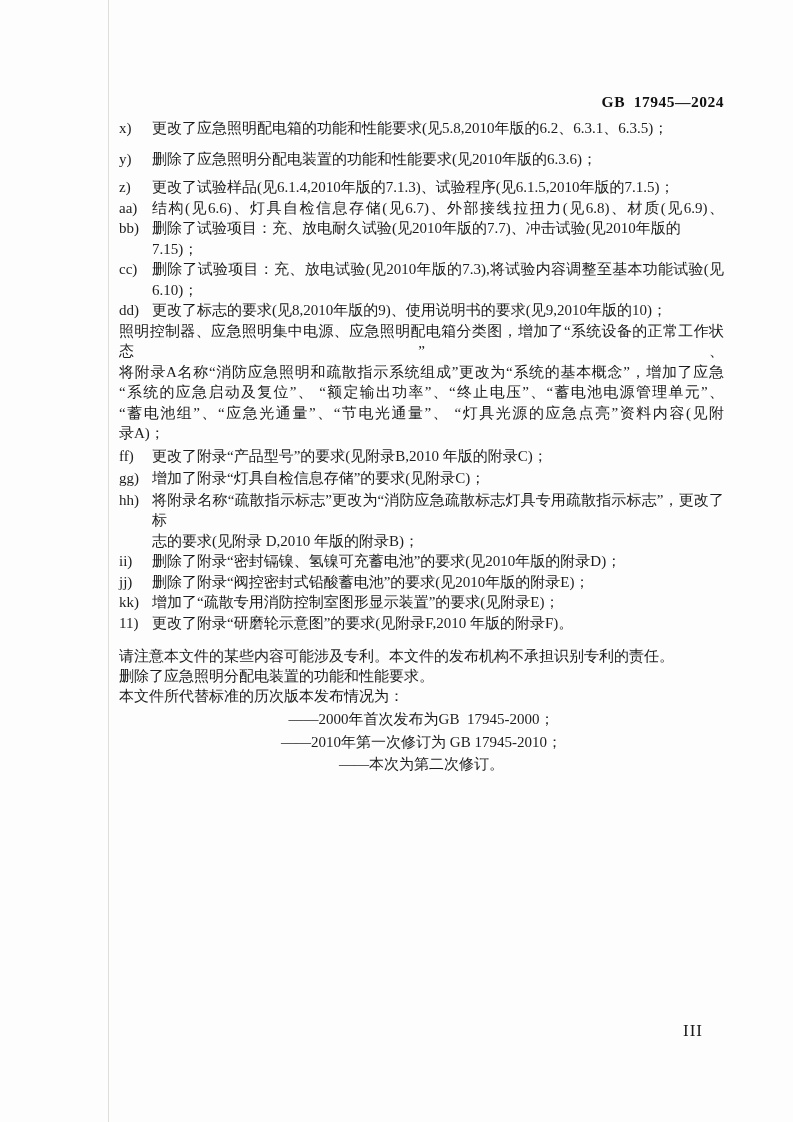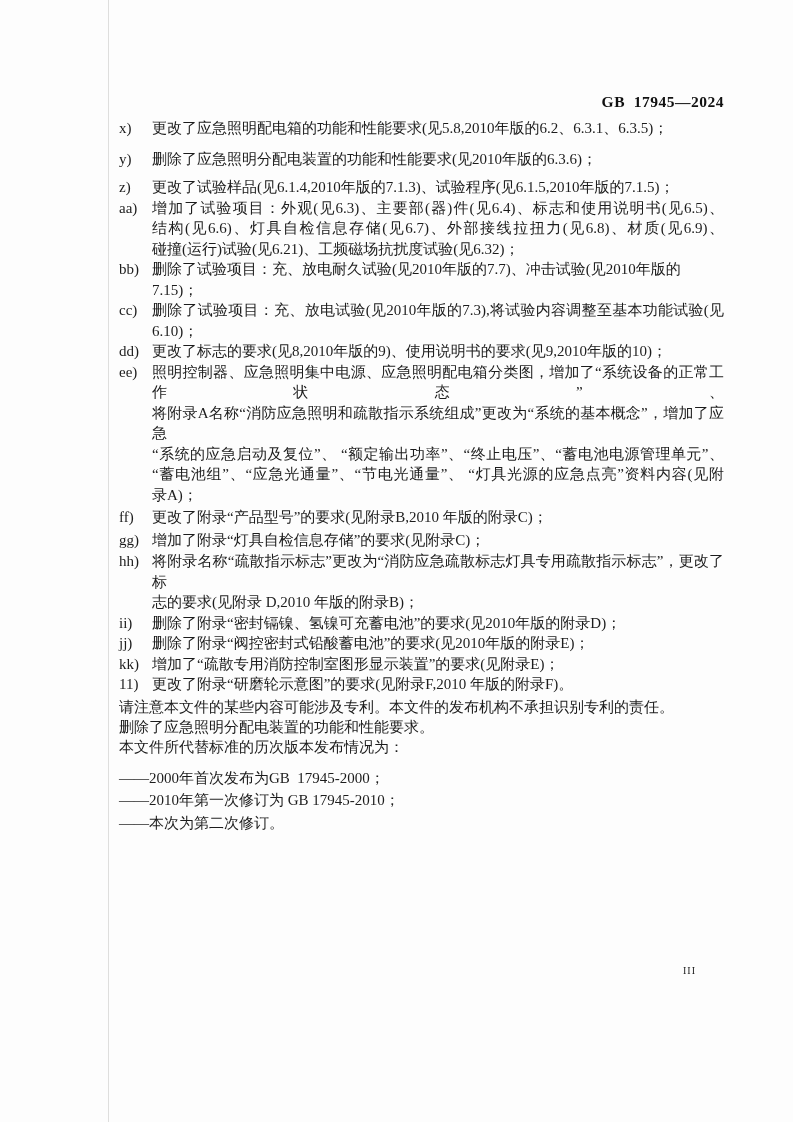--- a/index.html
+++ b/index.html
@@ -45,29 +45,29 @@
     flex-shrink: 0;
     white-space: pre;
   }
   .item .txt { flex: 1; min-width: 0; }
   .ln { white-space: pre-wrap; }
   .ln.jfull { text-align: justify; text-align-last: justify; }
   .mb10 { margin-bottom: 10px; }
   .mb8  { margin-bottom: 8px; }
   .mb2  { margin-bottom: 2px; }
   .mb1  { margin-bottom: 1px; align-items: flex-end; }
-  .notes { margin-top: 2px; }
+  .notes { margin-top: 13px; }
   .notes .ln { line-height: 20px; }
-  .history { margin-top: 10px; }
+  .history { margin-top: 2px; text-align: center; }
   .history .ln { line-height: 22.5px; }
   .page-number {
     position: absolute;
     left: 683px;
-    top: 965px;
-    font-size: 10px;
+    top: 1021px;
+    font-size: 17px;
     letter-spacing: 1px;
     color: #1a1a1a;
   }
 </style>
 </head>
 <body>
 
 <div class="page">
 
   <div class="scan-edge-left"></div>
@@ -93,23 +93,21 @@
     <div class="item">
       <span class="lbl">z)</span>
       <div class="txt">
           <div class="ln">更改了试验样品(见6.1.4,2010年版的7.1.3)、试验程序(见6.1.5,2010年版的7.1.5)；</div>
         </div>
     </div>
 
     <div class="item">
       <span class="lbl">aa)</span>
       <div class="txt">
-        <div class="ln jfull">增加了试验项目：外观(见6.3)、主要部(器)件(见6.4)、标志和使用说明书(见6.5)、</div>
         <div class="ln jfull">结构(见6.6)、灯具自检信息存储(见6.7)、外部接线拉扭力(见6.8)、材质(见6.9)、</div>
-        <div class="ln">碰撞(运行)试验(见6.21)、工频磁场抗扰度试验(见6.32)；</div>
       </div>
     </div>
 
     <div class="item">
       <span class="lbl">bb)</span>
       <div class="txt">
           <div class="ln">删除了试验项目：充、放电耐久试验(见2010年版的7.7)、冲击试验(见2010年版的7.15)；</div>
         </div>
     </div>
 
@@ -122,21 +120,20 @@
     </div>
 
     <div class="item">
       <span class="lbl">dd)</span>
       <div class="txt">
           <div class="ln">更改了标志的要求(见8,2010年版的9)、使用说明书的要求(见9,2010年版的10)；</div>
         </div>
     </div>
 
     <div class="item mb2">
-      <span class="lbl">ee)</span>
       <div class="txt">
         <div class="ln jfull">照明控制器、应急照明集中电源、应急照明配电箱分类图，增加了“系统设备的正常工作状态”、</div>
         <div class="ln jfull">将附录A名称“消防应急照明和疏散指示系统组成”更改为“系统的基本概念”，增加了应急</div>
         <div class="ln jfull">“系统的应急启动及复位”、 “额定输出功率”、“终止电压”、“蓄电池电源管理单元”、</div>
         <div class="ln jfull">“蓄电池组”、“应急光通量”、“节电光通量”、 “灯具光源的应急点亮”资料内容(见附</div>
         <div class="ln">录A)；</div>
       </div>
     </div>
 
     <div class="item mb2">

